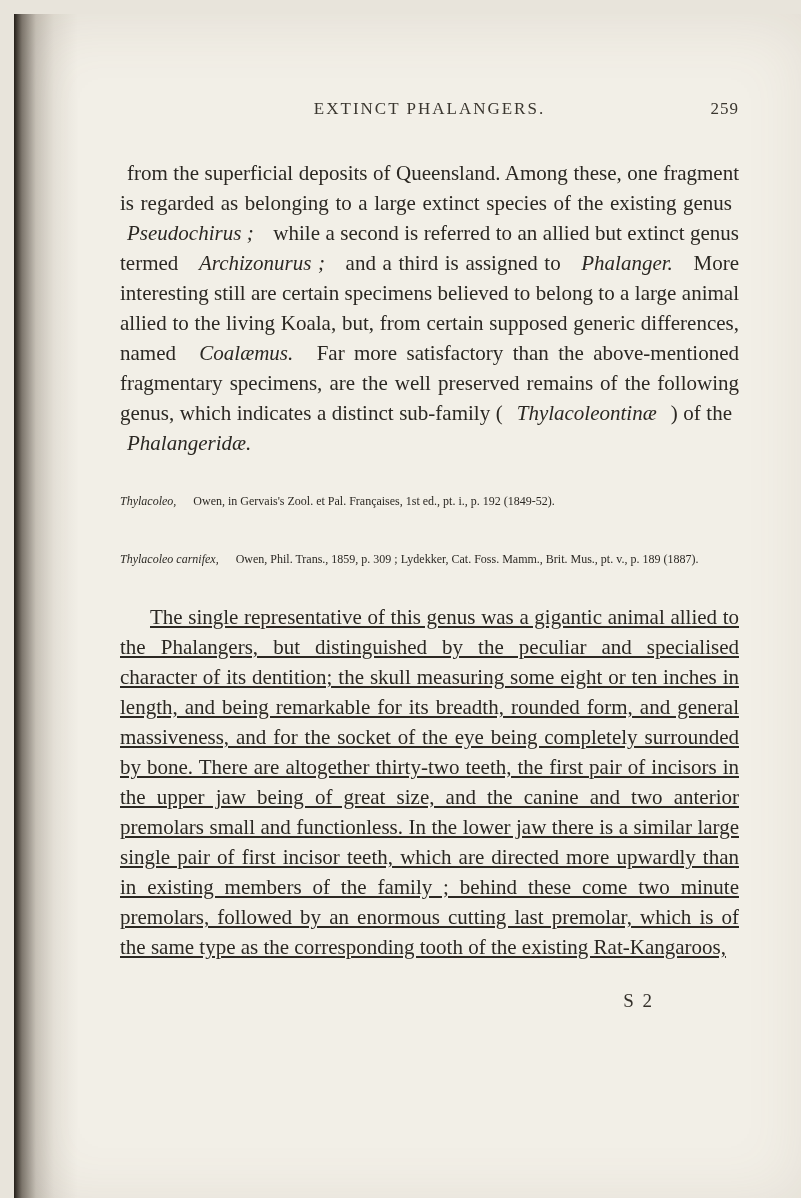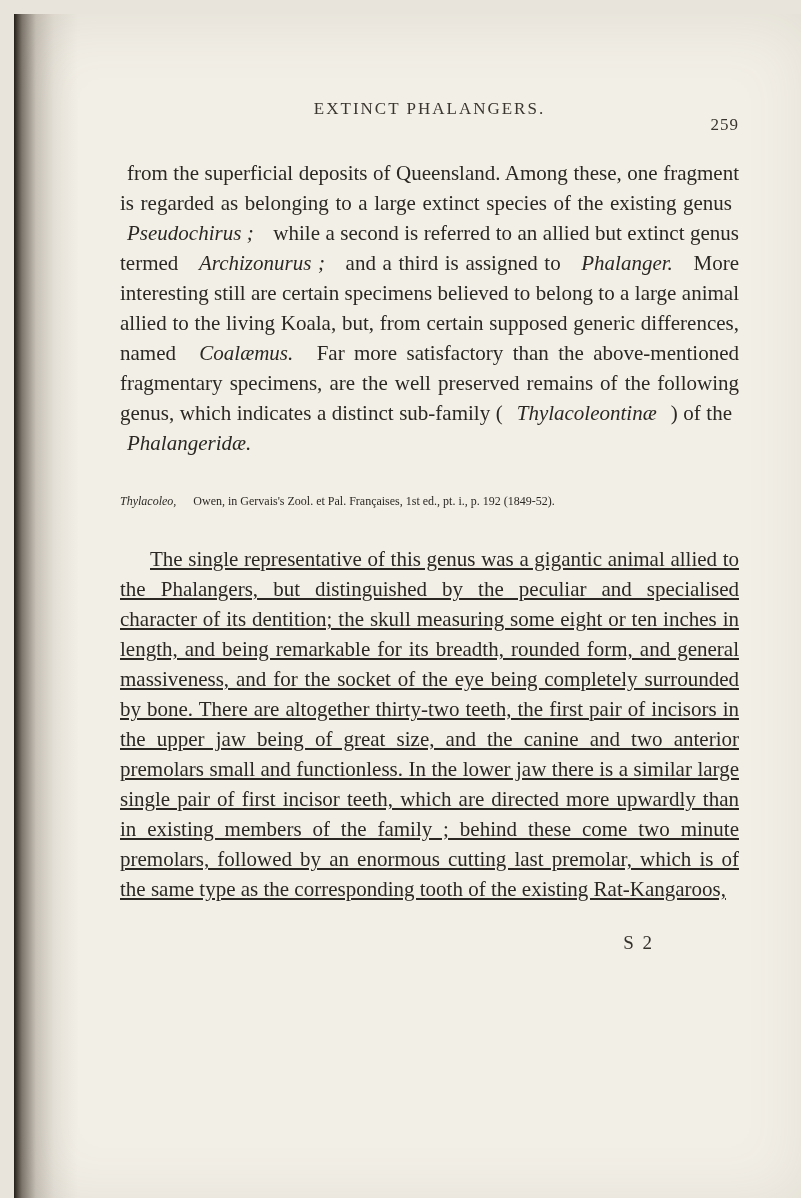--- a/index.html
+++ b/index.html
@@ -41,21 +41,21 @@
     font-size: 17px;
     letter-spacing: 2px;
     color: #3a362f;
     margin-bottom: 38px;
     height: 22px;
     line-height: 22px;
   }
   .page-num {
     position: absolute;
     right: 0;
-    top: 16px;
+    top: 0;
     letter-spacing: 1px;
   }
   .body-par {
     font-size: 21px;
     line-height: 30px;
     text-align: justify;
     color: #2b2823;
     margin-bottom: 14px;
   }
   .body-par i, .citation i { font-style: italic; }
@@ -106,19 +106,20 @@
       <span class="head-title">EXTINCT PHALANGERS.</span>
       <span class="page-num">259</span>
     </header>
 
     <p class="body-par"><span>from the superficial deposits of Queensland. Among these, one fragment is regarded as belonging to a large extinct species of the existing genus </span><i>Pseudochirus ;</i><span> while a second is referred to an allied but extinct genus termed </span><i>Archizonurus ;</i><span> and a third is assigned to </span><i>Phalanger.</i><span> More interesting still are certain specimens believed to belong to a large animal allied to the living Koala, but, from certain supposed generic differences, named </span><i>Coalæmus.</i><span> Far more satisfactory than the above-mentioned fragmentary specimens, are the well preserved remains of the following genus, which indicates a distinct sub-family (</span><i>Thylacoleontinæ</i><span>) of the </span><i>Phalangeridæ.</i></p>
 
 
     <p class="citation"><i>Thylacoleo,</i><span> Owen, in Gervais's Zool. et Pal. Françaises, 1st ed., pt. i., p. 192 (1849-52).</span></p>
 
 
+    <p class="citation"><i>Thylacoleo carnifex,</i><span> Owen, Phil. Trans., 1859, p. 309 ; Lydekker, Cat. Foss. Mamm., Brit. Mus., pt. v., p. 189 (1887).</span></p>
 
     <p class="body-par indent">The single representative of this genus was a gigantic animal allied to the Phalangers, but distinguished by the peculiar and specialised character of its dentition; the skull measuring some eight or ten inches in length, and being remarkable for its breadth, rounded form, and general massiveness, and for the socket of the eye being completely surrounded by bone. There are altogether thirty-two teeth, the first pair of incisors in the upper jaw being of great size, and the canine and two anterior premolars small and functionless. In the lower jaw there is a similar large single pair of first incisor teeth, which are directed more upwardly than in existing members of the family ; behind these come two minute premolars, followed by an enormous cutting last premolar, which is of the same type as the corresponding tooth of the existing Rat-Kangaroos,</p>
 
     <div class="signature">S 2</div>
 
   </div>
 </div>
 
 </body></html>

